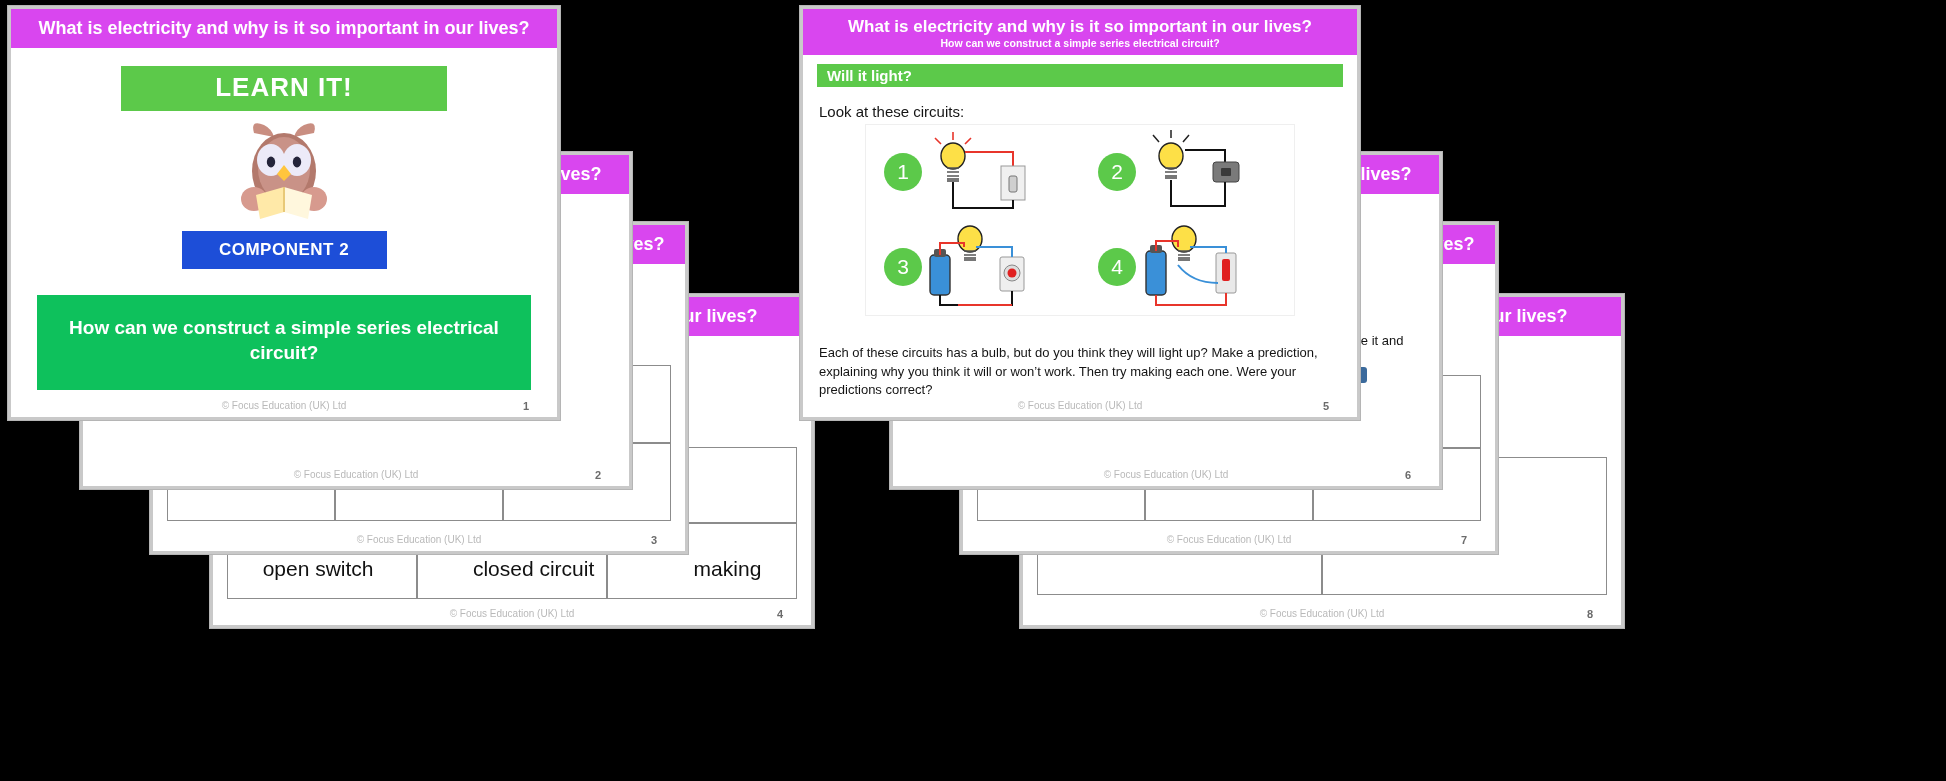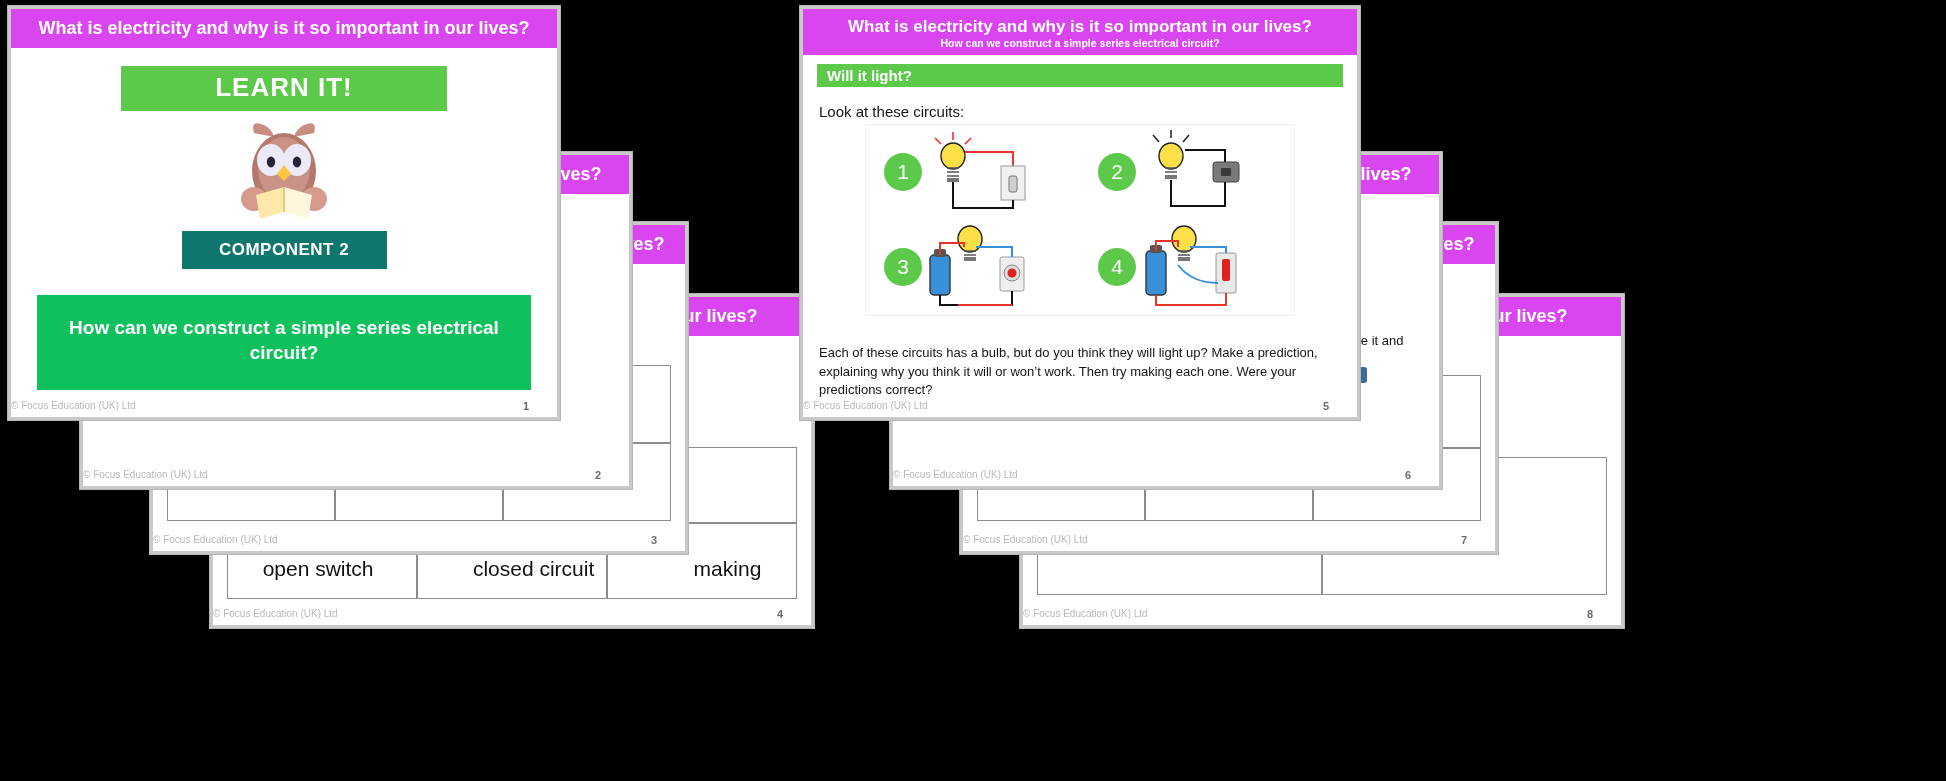--- a/index.html
+++ b/index.html
@@ -24,21 +24,21 @@
     color: #fff;
     text-align: center;
     font-weight: bold;
     line-height: 1.15;
   }
   .hdr .t1 { display:block; }
   .hdr .t2 { display:block; font-size: .62em; }
 
   .footer {
     position: absolute; left:0; right:0; bottom: 6px;
-    display:flex; align-items:center; justify-content:flex-start;
+    display:flex; align-items:center; justify-content:center;
     color:#b9b9b9; font-size:10px;
   }
   .footer .pg {
     position:absolute; right: 28px; color:#6b6b6b; font-weight:bold; font-size:11px;
   }
 
   
   
   #sl4 { left: 210px; top: 294px; width: 604px; height: 334px; }
   #sl3 { left: 150px; top: 222px; width: 538px; height: 332px; }
@@ -58,21 +58,21 @@
 
   
   .s1body { position:relative; height: calc(100% - 42px); padding-top: 14px; }
   .pill-learn {
     width: 326px; margin: 4px auto 0; background:#5cc94a; color:#fff;
     font-size: 26px; font-weight: bold; letter-spacing: 1px;
     text-align:center; padding: 6px 0 8px;
   }
   .owl { width: 120px; height: 110px; margin: 4px auto 0; display:block; }
   .pill-comp {
-    width: 205px; margin: 6px auto 0; background:#0f766e; color:#fff;
+    width: 205px; margin: 6px auto 0; background:#1d4ed8; color:#fff;
     font-size: 17px; font-weight: bold; letter-spacing: .5px;
     text-align:center; padding: 9px 0;
   }
   .banner-q {
     width: 494px; margin: 26px auto 0; background:#0ec15c; color:#fff;
     font-size: 19px; font-weight: bold; line-height: 1.35;
     text-align:center; padding: 20px 10px 24px;
   }
 
   

